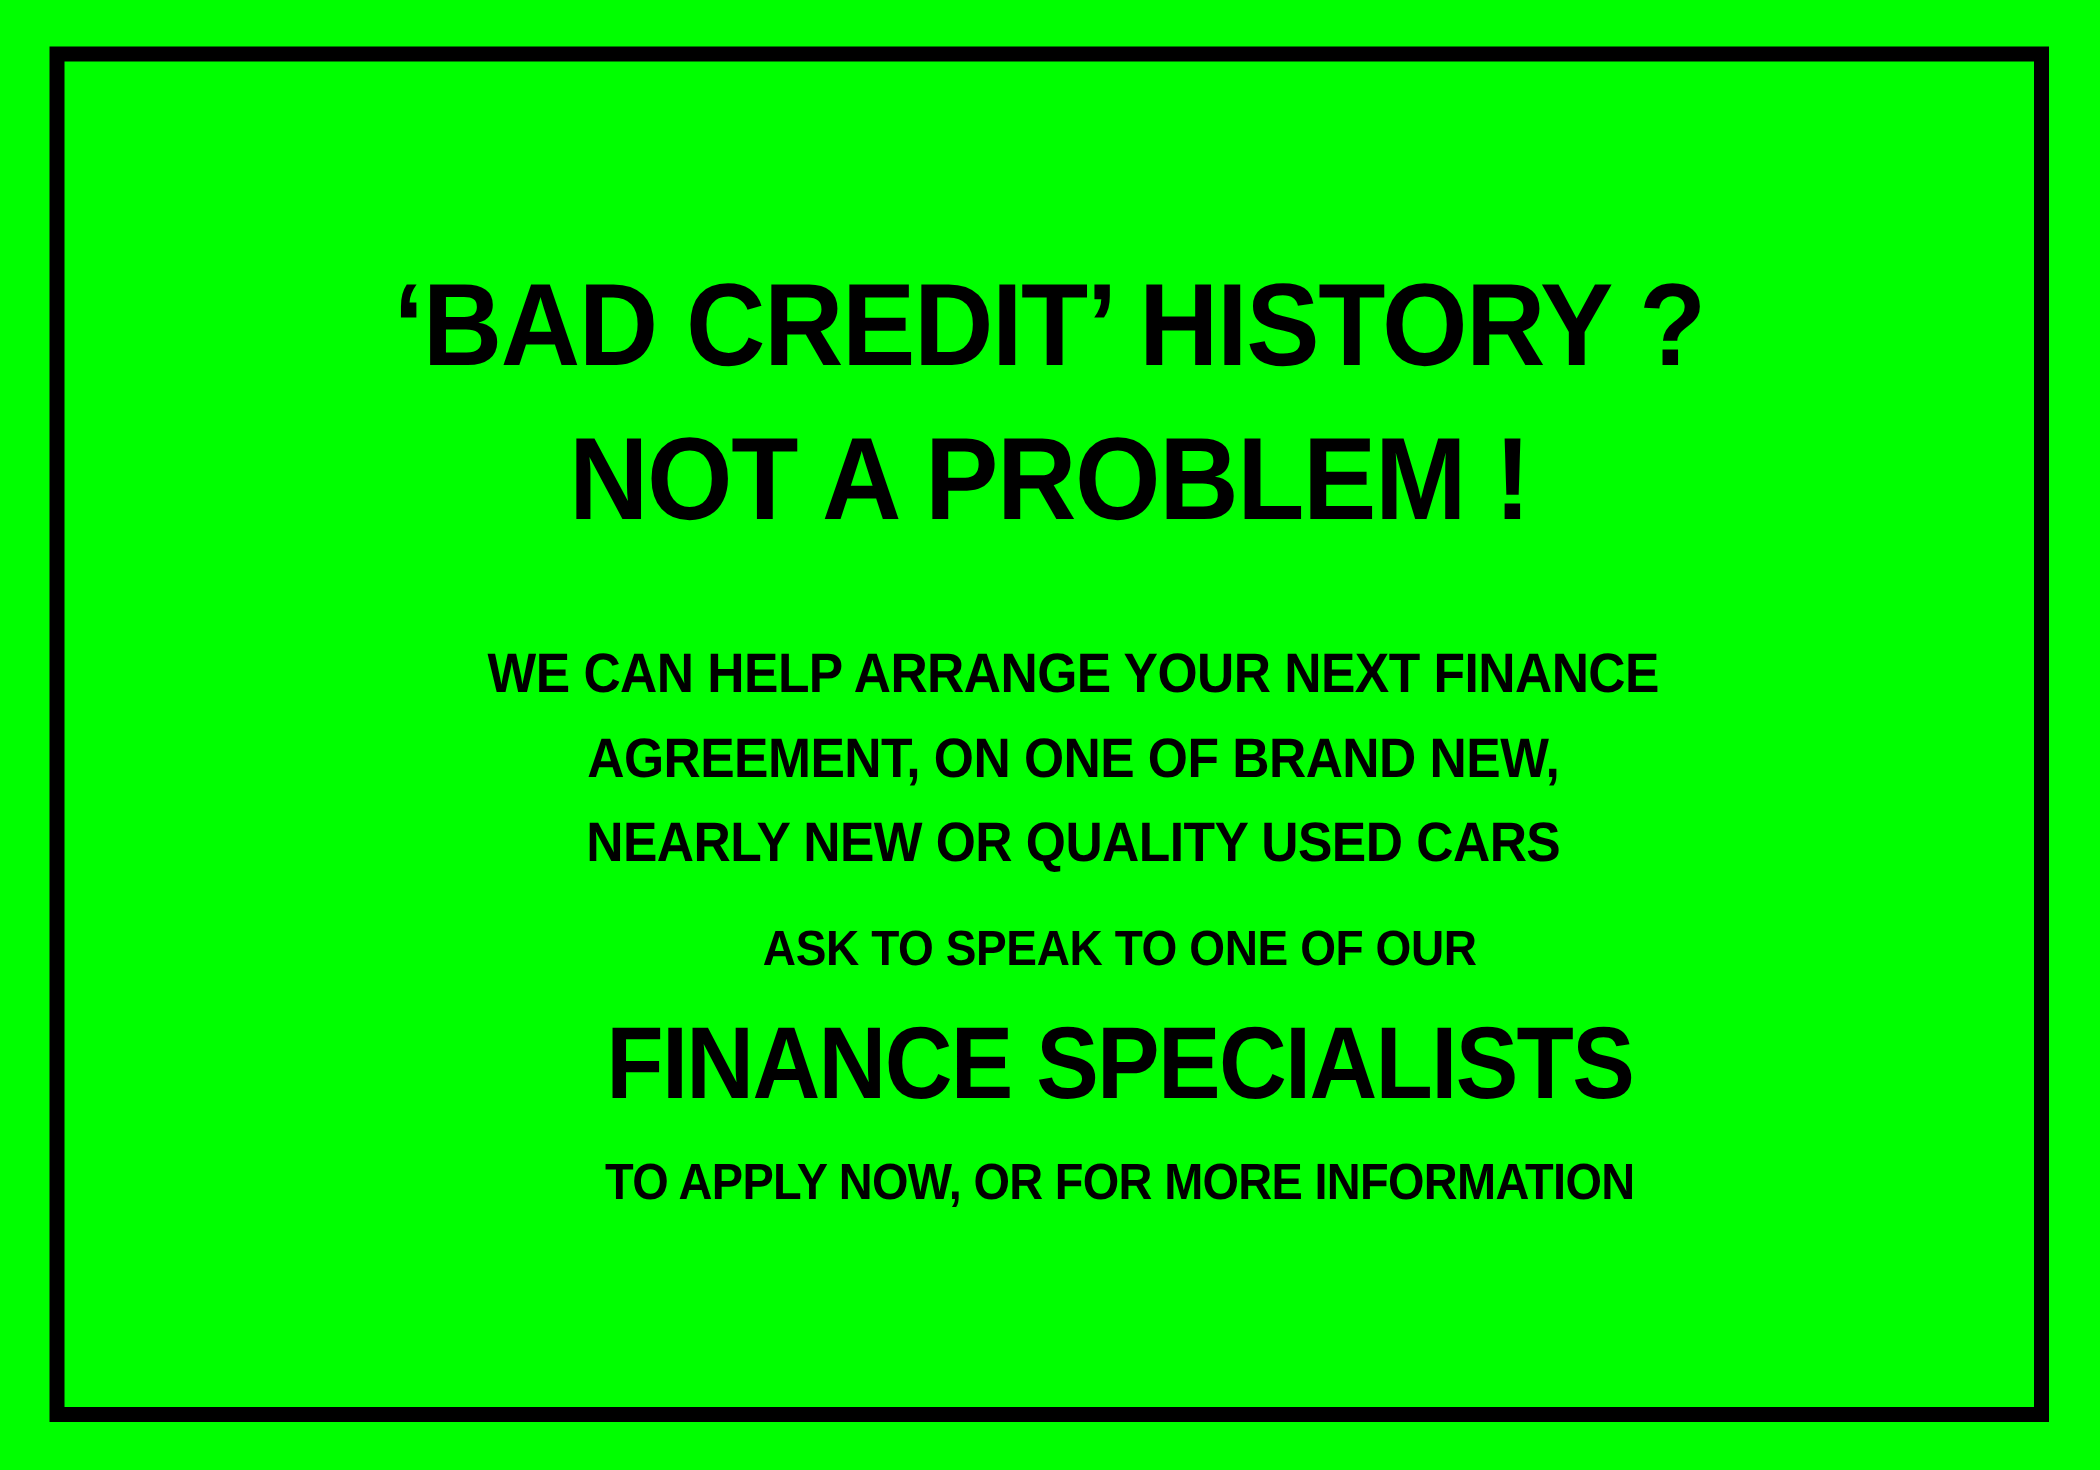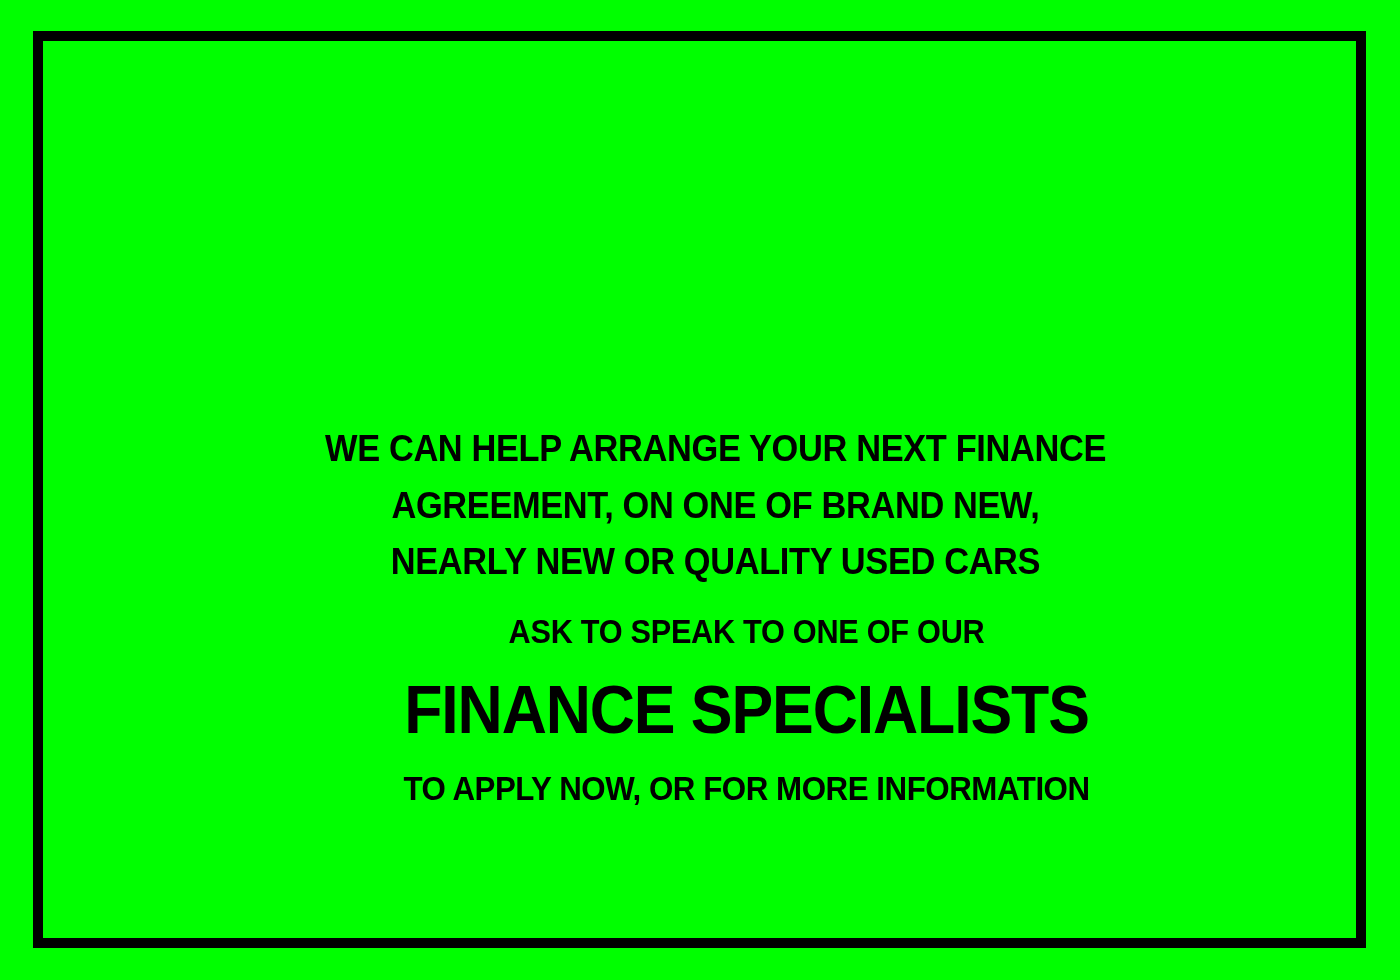--- a/index.html
+++ b/index.html
@@ -123,20 +123,24 @@
 </style>
 </head>
 <body>
 
 <div id="poster">
 
   <div id="frame"></div>
 
   <div id="content">
 
+    <div id="headline-block">
+      <span class="line headline">‘BAD CREDIT’ HISTORY ?</span>
+      <span class="line headline">NOT A PROBLEM !</span>
+    </div>
 
     <div id="body-block">
       <span class="line body-line">WE CAN HELP ARRANGE YOUR NEXT FINANCE</span>
       <span class="line body-line">AGREEMENT, ON ONE OF BRAND NEW,</span>
       <span class="line body-line">NEARLY NEW OR QUALITY USED CARS</span>
     </div>
 
     <div id="cta-block">
       <span class="line cta-lead">ASK TO SPEAK TO ONE OF OUR</span>
       <span class="line cta-main">FINANCE SPECIALISTS</span>

